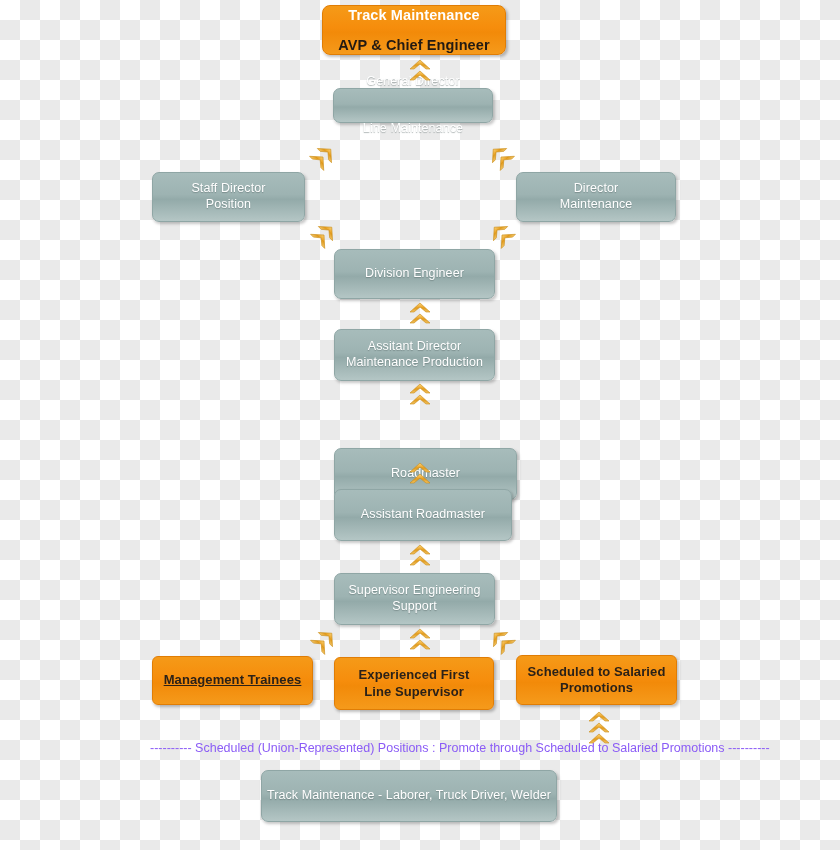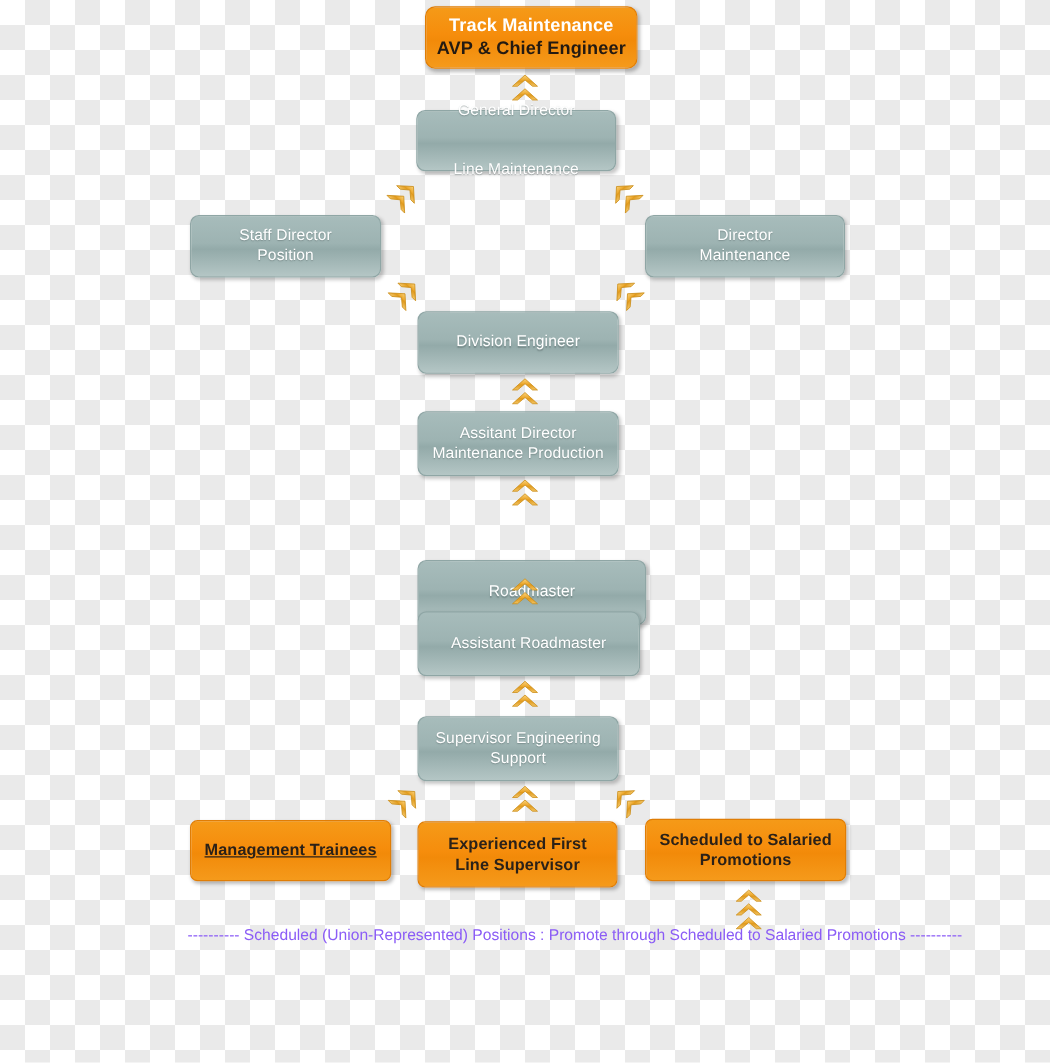--- a/index.html
+++ b/index.html
@@ -64,26 +64,26 @@
     font-size:12.5px;
     white-space:nowrap;
     letter-spacing:0px;
   }
 </style>
 </head>
 <body>
 
 <div id="chart">
 
-  <div class="node orange topnode" style="left:340px;top:5px;width:170px;height:50px;">
+  <div class="node orange topnode" style="left:322px;top:5px;width:184px;height:50px;justify-content:space-between;">
     <span class="ln white">Track Maintenance</span>
     <span class="ln dark">AVP &amp; Chief Engineer</span>
   </div>
 
-  <div class="node grey" style="left:333px;top:88px;width:160px;height:49px;gap:31px;">
+  <div class="node grey" style="left:333px;top:88px;width:160px;height:35px;gap:31px;">
     <span class="ln">General Director</span>
     <span class="ln">Line Maintenance</span>
   </div>
 
   <div class="node grey" style="left:152px;top:172px;width:153px;height:50px;">
     <span class="ln">Staff Director</span>
     <span class="ln">Position</span>
   </div>
 
   <div class="node grey" style="left:516px;top:172px;width:160px;height:50px;">
@@ -120,20 +120,23 @@
   <div class="node orange" style="left:334px;top:657px;width:160px;height:53px;">
     <span class="ln">Experienced First</span>
     <span class="ln">Line Supervisor</span>
   </div>
 
   <div class="node orange" style="left:516px;top:655px;width:161px;height:50px;">
     <span class="ln">Scheduled to Salaried</span>
     <span class="ln">Promotions</span>
   </div>
 
+  <div class="node grey" style="left:261px;top:770px;width:296px;height:52px;">
+    <span class="ln">Track Maintenance - Laborer, Truck Driver, Welder</span>
+  </div>
 
   <div class="divider" style="left:150px;top:741px;">---------- Scheduled (Union-Represented) Positions : Promote through Scheduled to Salaried Promotions ----------</div>
 
   <div class="chev" style="left:409px;top:60px;">
     <svg width="22" height="22" viewBox="0 0 22 22">
       <defs>
         <linearGradient id="gold" x1="0" y1="0" x2="0" y2="1">
           <stop offset="0%" stop-color="#f9d37c"></stop>
             <stop offset="45%" stop-color="#eda92f"></stop>
           <stop offset="55%" stop-color="#e09a1d"></stop>

